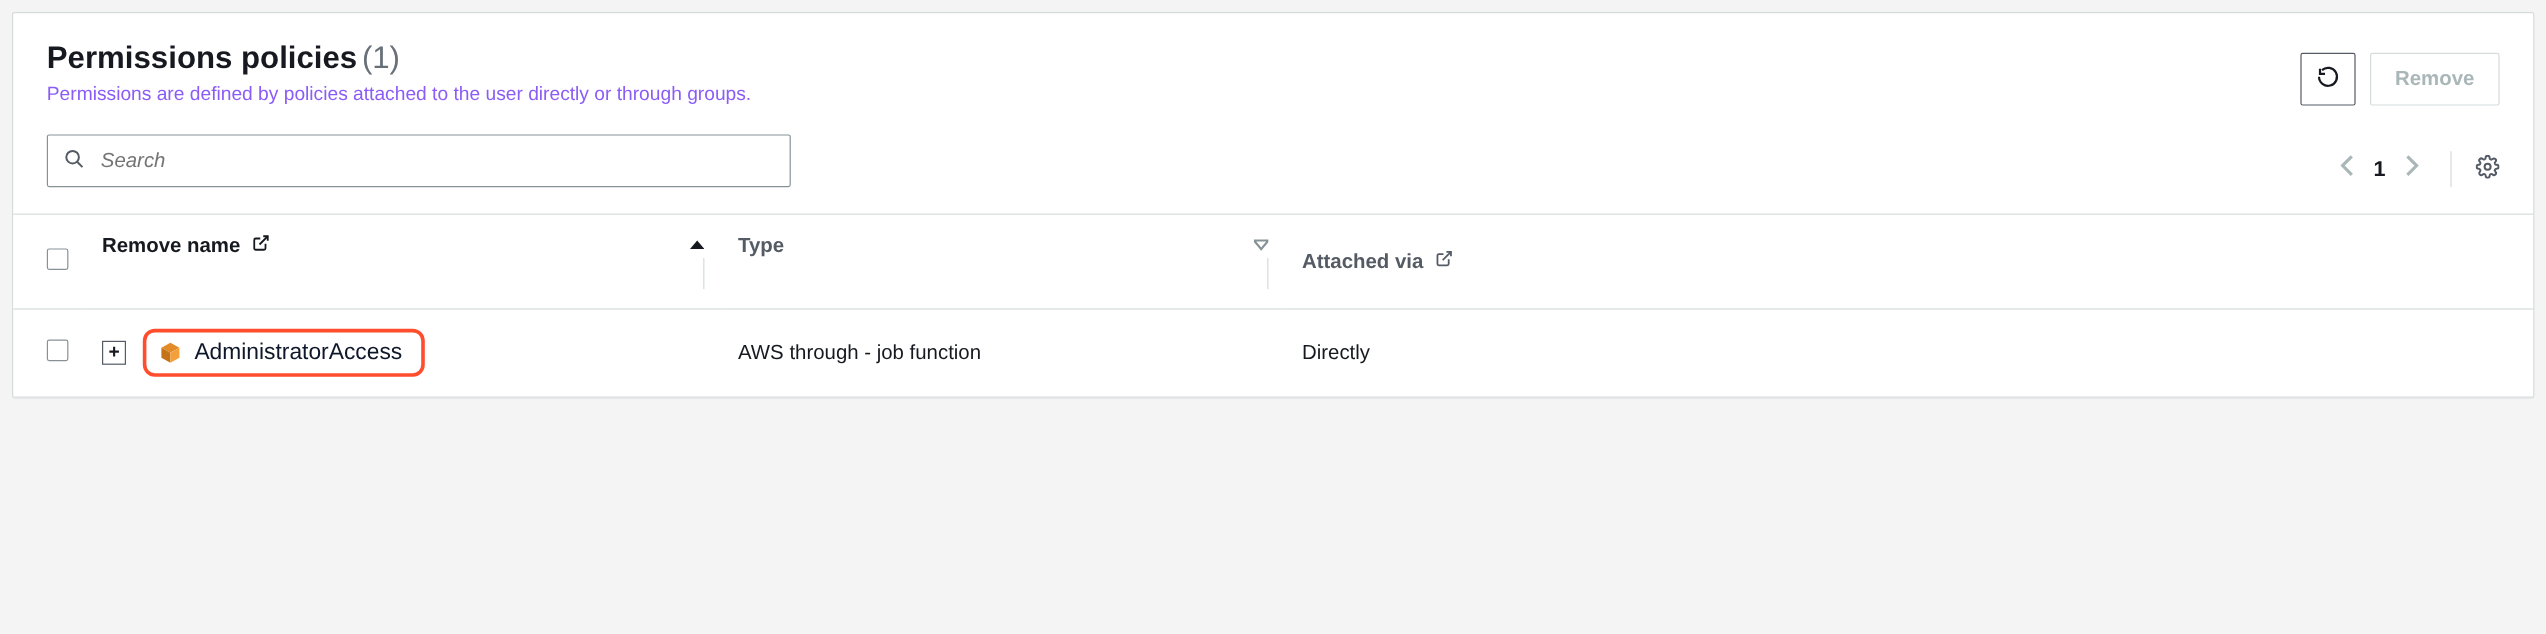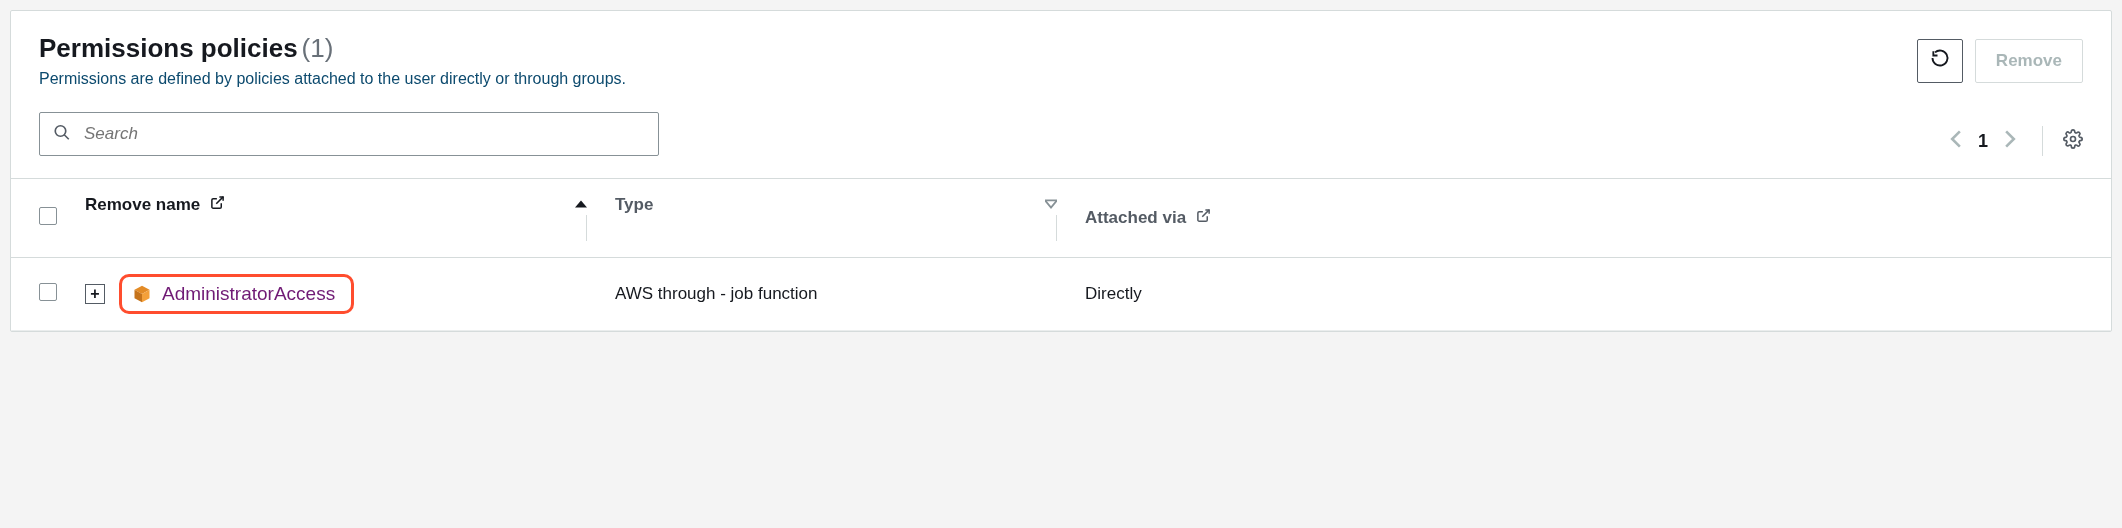--- a/index.html
+++ b/index.html
@@ -13,38 +13,38 @@
   .panel {
     background: #fff;
     border: 1px solid #d5dbdb;
     border-radius: 2px;
     overflow: hidden;
   }
   .panel-header {
     padding: 22px 28px 12px 28px;
     display: flex;
     justify-content: space-between;
-    align-items: center;
+    align-items: flex-end;
     gap: 20px;
   }
   .title-block { flex: 1; }
   .title {
     font-size: 26px;
     font-weight: 700;
     display: inline;
   }
   .title-count {
     font-size: 26px;
     font-weight: 400;
     color: #687078;
   }
   .subtitle {
     margin-top: 6px;
     font-size: 16px;
-    color: #0c4a6e;
+    color: #8b5cf6;
   }
   .actions {
     display: flex;
     gap: 12px;
     align-items: center;
   }
   .btn {
     display: inline-flex;
     align-items: center;
     justify-content: center;
@@ -176,21 +176,21 @@
     font-weight: 700;
     cursor: pointer;
     color: #16191f;
   }
   .policy-cell {
     display: flex;
     align-items: center;
     gap: 14px;
   }
   .policy-link {
-    color: #701a75;
+    color: #0f172a;
     font-size: 19px;
     cursor: pointer;
   }
   .highlight-rect {
     border: 3px solid #ff4d2e;
     border-radius: 10px;
     padding: 6px 16px 6px 10px;
     display: inline-flex;
     align-items: center;
     gap: 10px;

